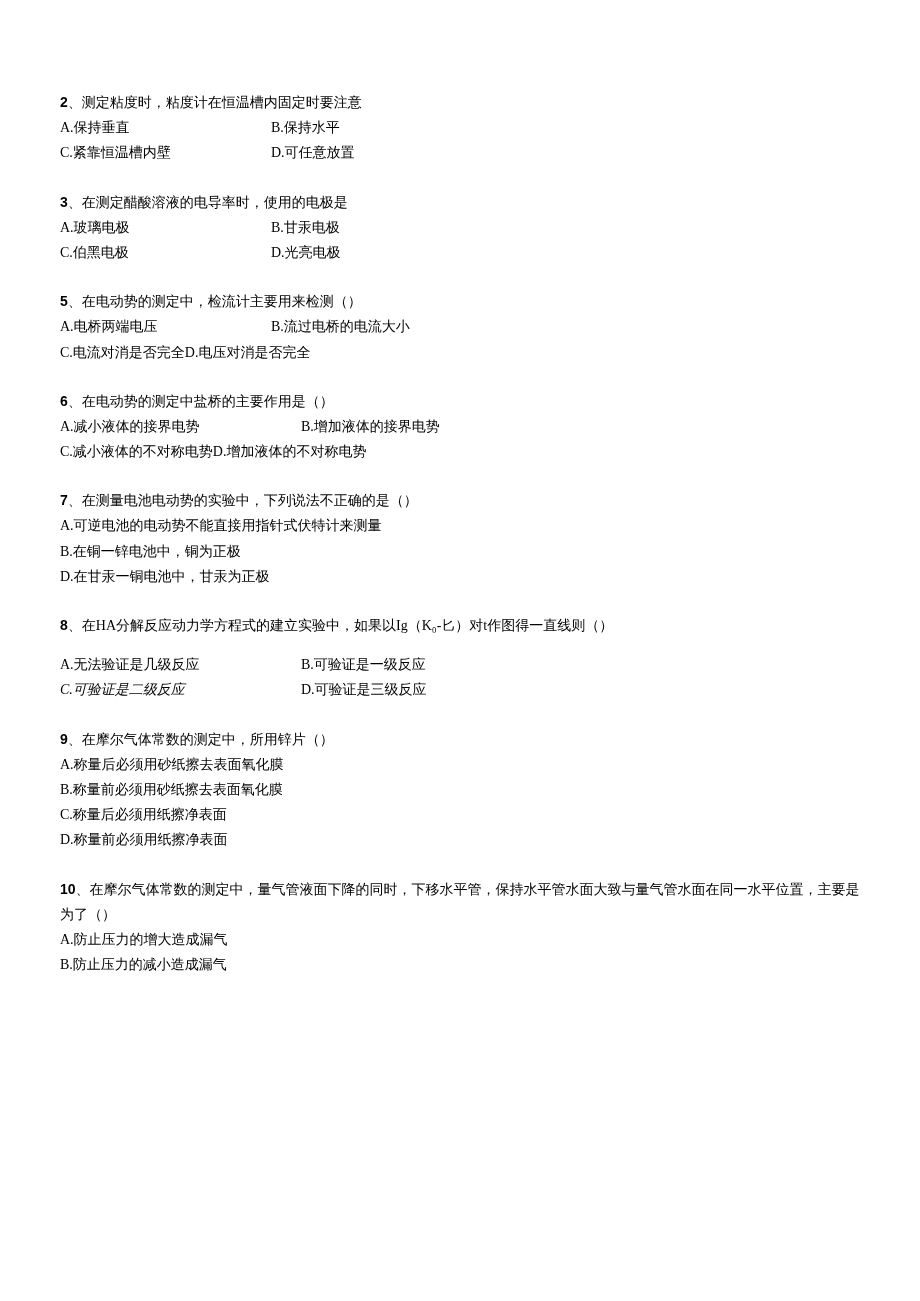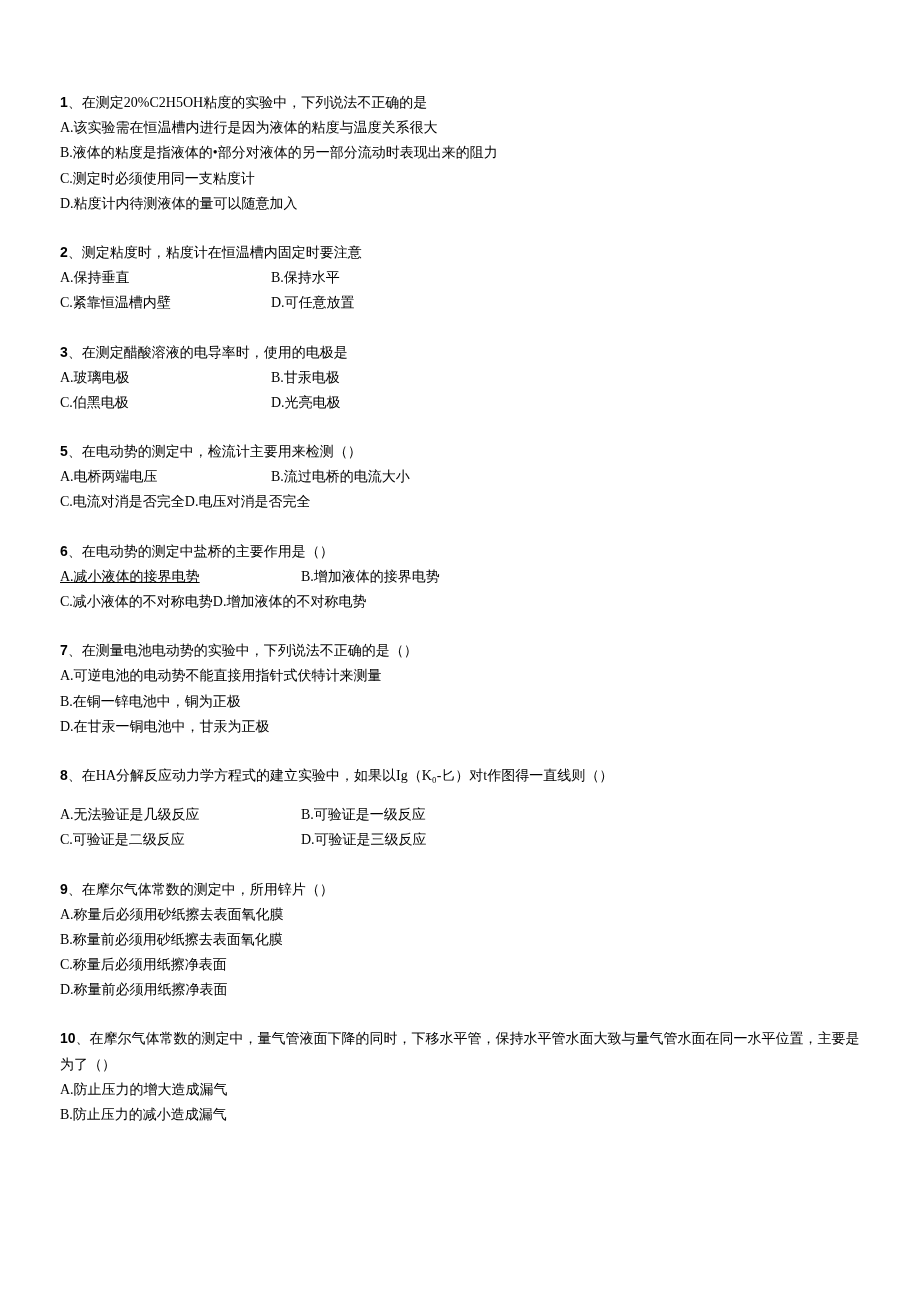--- a/index.html
+++ b/index.html
@@ -36,27 +36,20 @@
     .d-bold {
       font-family: Arial, sans-serif;
       font-weight: bold;
     }
   </style>
 </head>
 <body>
 
 <div id="doc">
     <div class="question">
-      <p class="q-stem"><span class="q-number">1</span><span>、在测定20%C2H5OH粘度的实验中，下列说法不正确的是</span></p>
-      <p class="opt-line">A.该实验需在恒温槽内进行是因为液体的粘度与温度关系很大</p>
-      <p class="opt-line">B.液体的粘度是指液体的•部分对液体的另一部分流动时表现出来的阻力</p>
-      <p class="opt-line">C.测定时必须使用同一支粘度计</p>
-      <p class="opt-line">D.粘度计内待测液体的量可以随意加入</p>
-    </div>
-    <div class="question">
       <p class="q-stem"><span class="q-number">2</span><span>、测定粘度时，粘度计在恒温槽内固定时要注意</span></p>
       <div class="opt-pair">
         <div class="opt-cell">A.保持垂直</div>
         <div class="opt-cell">B.保持水平</div>
       </div>
       <div class="opt-pair">
         <div class="opt-cell">C.紧靠恒温槽内壁</div>
         <div class="opt-cell">D.可任意放置</div>
       </div>
     </div>
@@ -75,40 +68,40 @@
       <p class="q-stem"><span class="q-number">5</span><span>、在电动势的测定中，检流计主要用来检测（）</span></p>
       <div class="opt-pair">
         <div class="opt-cell">A.电桥两端电压</div>
         <div class="opt-cell">B.流过电桥的电流大小</div>
       </div>
       <p class="opt-line">C.电流对消是否完全D.电压对消是否完全</p>
     </div>
     <div class="question">
       <p class="q-stem"><span class="q-number">6</span><span>、在电动势的测定中盐桥的主要作用是（）</span></p>
       <div class="opt-pair">
-        <div class="opt-cell" style="min-width: 230px; text-decoration: underline;">A.减小液体的接界电势</div>
+        <div class="opt-cell" style="min-width: 230px;">A.减小液体的接界电势</div>
         <div class="opt-cell">B.增加液体的接界电势</div>
       </div>
       <p class="opt-line">C.减小液体的不对称电势D.增加液体的不对称电势</p>
     </div>
     <div class="question">
       <p class="q-stem"><span class="q-number">7</span><span>、在测量电池电动势的实验中，下列说法不正确的是（）</span></p>
       <p class="opt-line">A.可逆电池的电动势不能直接用指针式伏特计来测量</p>
       <p class="opt-line">B.在铜一锌电池中，铜为正极</p>
       <p class="opt-line">D.在甘汞一铜电池中，甘汞为正极</p>
     </div>
     <div class="question">
       <p class="q-stem"><span class="q-number">8</span><span>、在HA分解反应动力学方程式的建立实验中，如果以Ig（K₀-匕）对t作图得一直线则（）</span></p>
       <div style="height: 14px;"></div>
       <div class="opt-pair">
         <div class="opt-cell" style="min-width: 230px;">A.无法验证是几级反应</div>
         <div class="opt-cell">B.可验证是一级反应</div>
       </div>
       <div class="opt-pair">
-        <div class="opt-cell" style="min-width: 230px;">C.可验证是二级反应</div>
+        <div class="opt-cell" style="min-width: 230px; font-style: italic;">C.可验证是二级反应</div>
         <div class="opt-cell">D.可验证是三级反应</div>
       </div>
     </div>
     <div class="question">
       <p class="q-stem"><span class="q-number">9</span><span>、在摩尔气体常数的测定中，所用锌片（）</span></p>
       <p class="opt-line">A.称量后必须用砂纸擦去表面氧化膜</p>
       <p class="opt-line">B.称量前必须用砂纸擦去表面氧化膜</p>
       <p class="opt-line">C.称量后必须用纸擦净表面</p>
       <p class="opt-line">D.称量前必须用纸擦净表面</p>
     </div>

